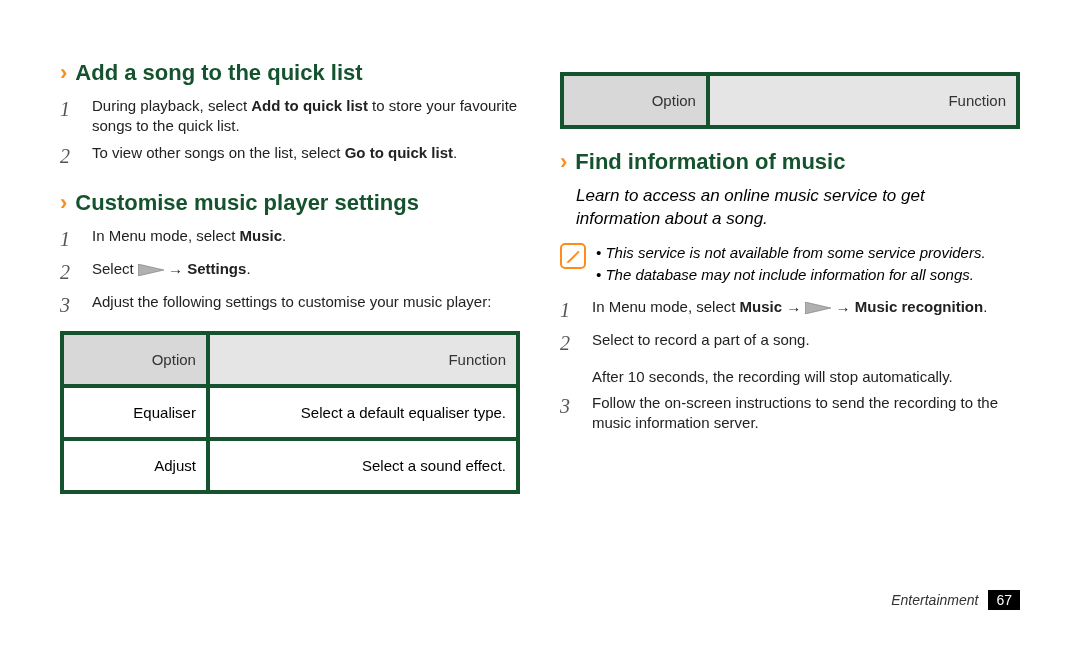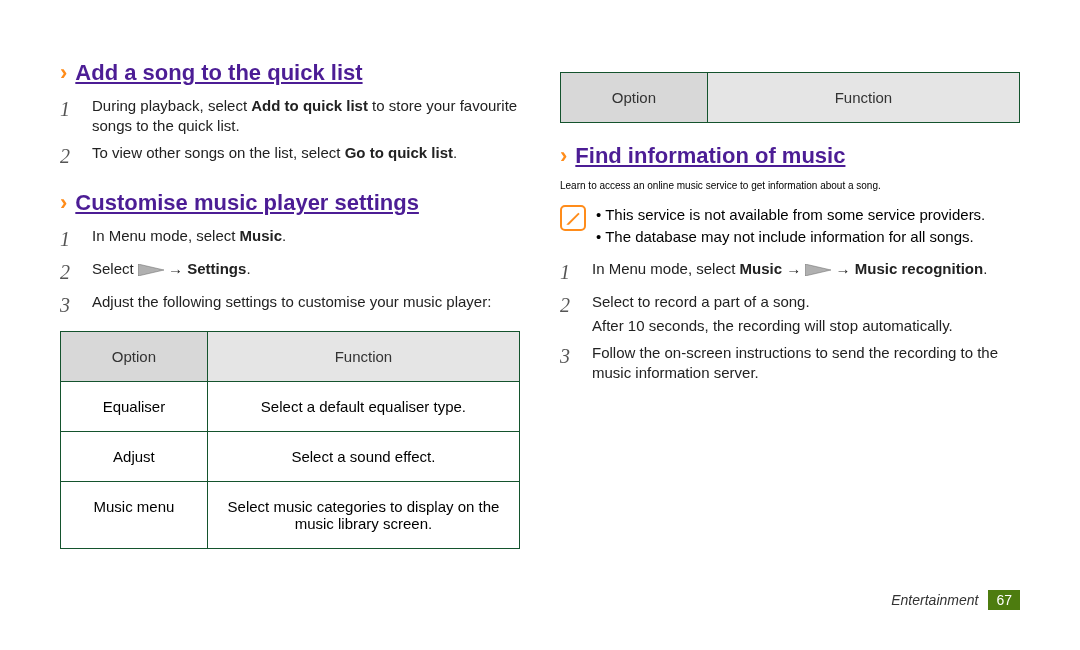--- a/index.html
+++ b/index.html
@@ -29,64 +29,64 @@
   }
   .chev {
     color: #ff8c1a;
     font-weight: 900;
     font-size: 22px;
     line-height: 1;
   }
   .section-h h2 {
     font-size: 22px;
     font-weight: 700;
-    color: #4c1d95;
-    text-decoration: underline;
+    color: #14532d;
   }
   .section-h:first-child { margin-top: 0; }
   .step {
     display: flex;
     gap: 14px;
     margin: 6px 0;
     font-size: 15px;
     line-height: 1.35;
     color: #222;
   }
   .step .num {
     font-style: italic;
     font-family: Georgia, "Times New Roman", serif;
     font-size: 20px;
     color: #555;
     min-width: 18px;
     font-weight: 400;
   }
   .step .body { flex: 1; }
-  .step .sub { margin-top: 4px; }
+  .step .sub { margin-top: 16px; }
   table {
     border-collapse: collapse;
     width: 100%;
     margin: 12px 0;
     font-size: 15px;
   }
   th, td {
-    border: 1px solid #14532d;
+    border: 4px solid #14532d;
     padding: 16px 10px;
-    text-align: center;
+    text-align: right;
     vertical-align: top;
   }
   th {
     font-weight: 400;
     color: #333;
   }
   th.opt { background: #d8d8d8; width: 32%; }
   th.fun { background: #e5e5e5; }
   .intro {
-    font-size: 10px;
+    font-size: 17px;
     line-height: 1.35;
-    margin: 6px 0;
+    margin: 6px 16px;
+    font-style: italic;
   }
   .note-row {
     display: flex;
     gap: 10px;
     margin: 10px 0;
     align-items: flex-start;
   }
   .note-icon {
     width: 26px;
     height: 26px;
@@ -96,39 +96,40 @@
     align-items: center;
     justify-content: center;
     flex: 0 0 auto;
     margin-top: 2px;
   }
   .note-icon svg { width: 16px; height: 16px; }
   .note-list {
     list-style: none;
     font-size: 15px;
     line-height: 1.35;
+    font-style: italic;
   }
   .note-list li::before { content: "• "; }
   .note-list li { margin: 2px 0; }
   .tri {
     display: inline-block;
     vertical-align: -2px;
   }
   .footer {
     position: absolute;
     bottom: 40px;
     right: 60px;
     display: flex;
     align-items: center;
     gap: 10px;
     font-size: 14px;
   }
   .footer .cat { font-style: italic; color: #333; }
   .footer .pg {
-    background: #4d7c0f;
+    background: #000000;
     color: #fff;
     padding: 2px 8px;
     font-size: 14px;
   }
   b { font-weight: 700; }
 </style>
 </head>
 <body>
 
 <div class="page">
@@ -186,24 +187,20 @@
         <th class="opt">Option</th>
         <th class="fun">Function</th>
       </tr>
       <tr>
         <td>Equaliser</td>
         <td>Select a default equaliser type.</td>
       </tr>
       <tr>
         <td>Adjust</td>
         <td>Select a sound effect.</td>
-      </tr>
-      <tr>
-        <td>Music menu</td>
-        <td>Select music categories to display on the music library screen.</td>
       </tr>
     </tbody>
       </table>
   </div>
 
   <div class="col">
 
     <table>
       <tbody>
           <tr>

